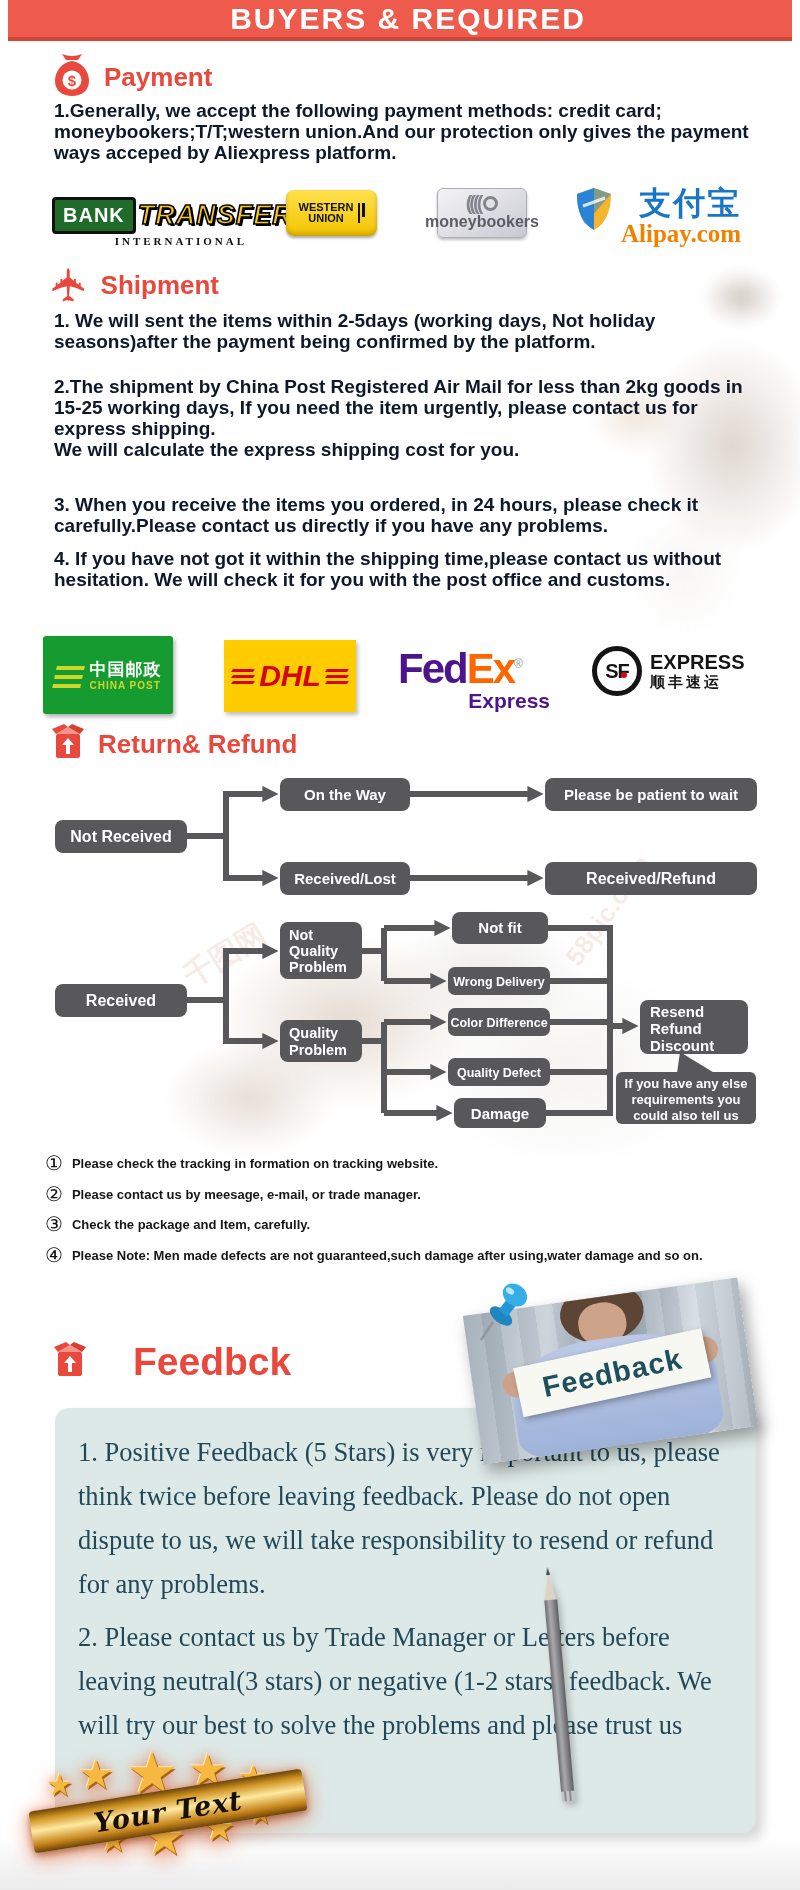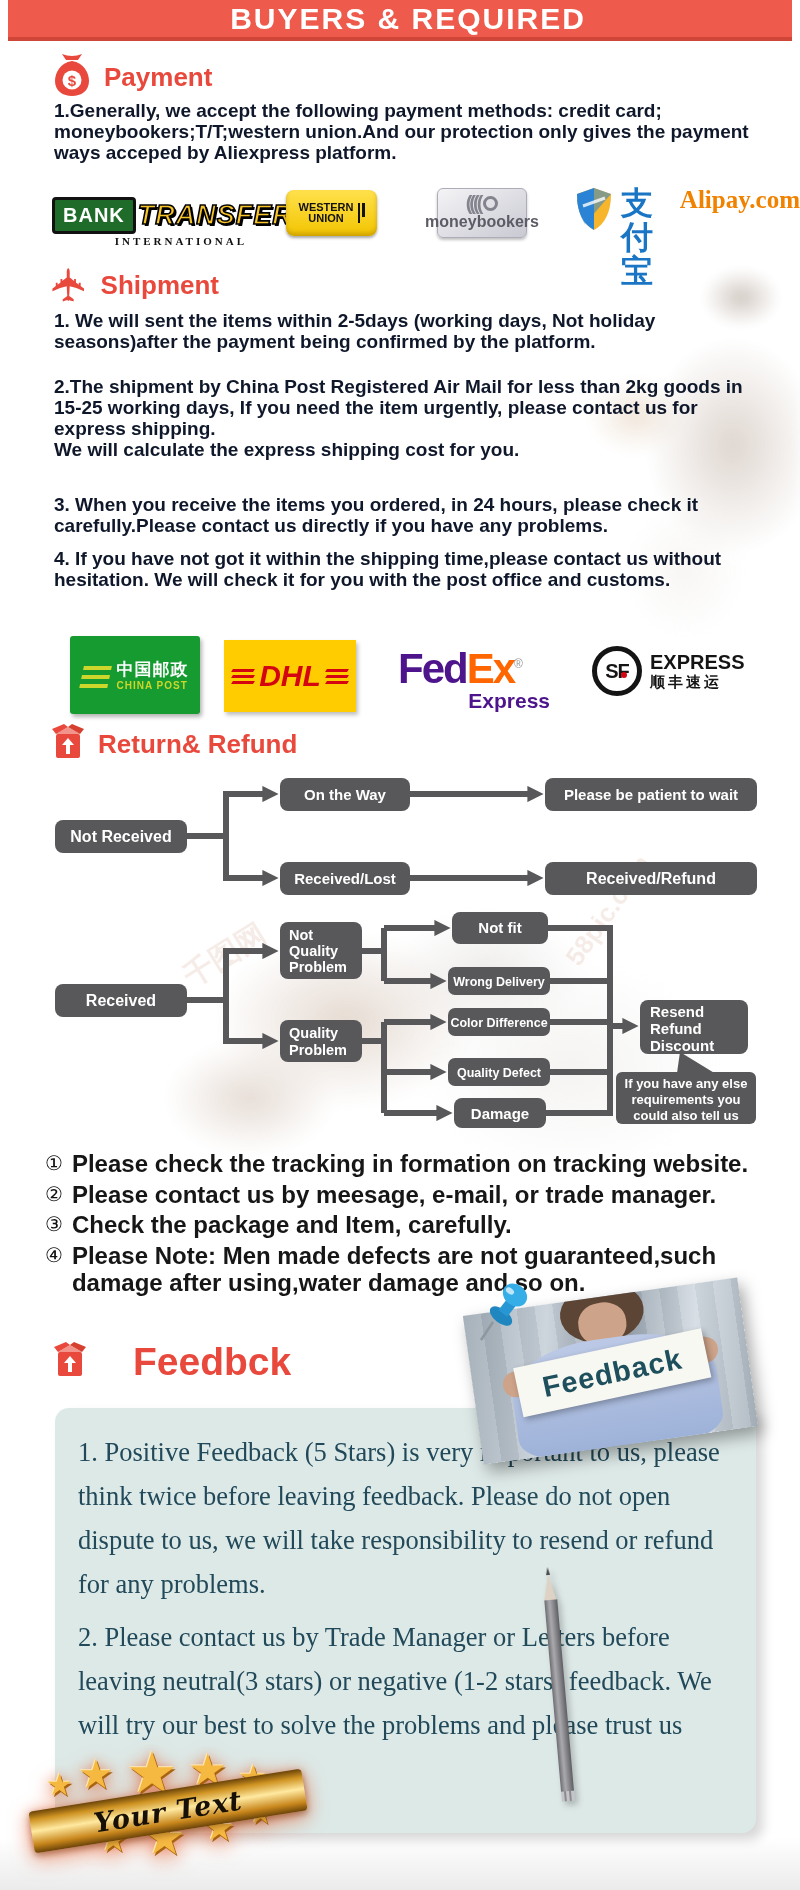--- a/index.html
+++ b/index.html
@@ -37,21 +37,21 @@
   .wu-bars { display:flex; gap:2px; align-items:flex-start; }
   .wu-bars i { display:block; width:2.5px; background:#111; }
   .mb { width:90px; height:50px; background:linear-gradient(150deg,#f4f4f6,#c9c9d3);
         border:1px solid #adadba; border-radius:6px; box-shadow:0 2px 3px rgba(0,0,0,.25);
         display:flex; flex-direction:column; align-items:center; justify-content:center; }
   .mb-arcs { display:flex; align-items:center; color:#84848f; font-weight:bold; font-size:20px;
              letter-spacing:-3px; line-height:14px; }
   .mb-ring { width:15px; height:15px; border:3.5px solid #84848f; border-radius:50%; margin-left:3px; }
   .mb-name { font-size:16px; font-weight:bold; color:#5c5c66; margin-top:2px; }
   .alipay { display:flex; align-items:flex-start; gap:8px; }
-  .ali-txts { display:flex; flex-direction:row; }
+  .ali-txts { display:flex; flex-direction:column; align-items:flex-end; }
   .ali-cn { color:#1a76c5; font-size:32px; font-weight:bold; line-height:34px; letter-spacing:2px; }
   .ali-dom { color:#f08200; font-size:25px; font-weight:bold; font-family:"Liberation Serif", serif; line-height:28px; }
 
   
   .cp { width:130px; height:78px; background:#169b31; border-radius:3px; box-shadow:2px 3px 4px rgba(0,0,0,.3);
         display:flex; align-items:center; justify-content:center; gap:7px; }
   .cp-emblem { width:28px; height:26px; transform:skewX(-12deg);
                background:repeating-linear-gradient(0deg,#cdd62a 0 4px, transparent 4px 9px); }
   .cp-txts { display:flex; flex-direction:column; }
   .cp-cn { color:#fff; font-weight:bold; font-size:17px; line-height:20px; letter-spacing:1px; }
@@ -78,21 +78,21 @@
   .sf-cn { font-size:15px; font-weight:bold; color:#141414; letter-spacing:3px; }
 
   
   .flow-svg { position:absolute; left:40px; top:770px; z-index:3; }
   .flow-svg text { font-family:"Liberation Sans", sans-serif; font-weight:bold; fill:#ffffff; }
 
   
   .notes { position:absolute; left:45px; top:1150px; width:710px; z-index:4; }
   .note { display:flex; gap:9px; margin-bottom:3.5px; }
   .note .num { font-size:20px; font-weight:400; color:#111; line-height:27px; }
-  .note .ntxt { font-size:24px; font-weight:600; color:#161616; line-height:27px; }
+  .note .ntxt { font-size:13px; font-weight:600; color:#161616; line-height:27px; }
 
   
   .panel { position:absolute; left:55px; top:1408px; width:701px; height:425px; background:#dde9e7;
            border-radius:14px; box-shadow:7px 7px 12px rgba(0,0,0,.16); z-index:2; }
   .panel-text { position:absolute; left:23px; top:22px; width:658px; font-family:"Liberation Serif", serif;
                 font-size:26.5px; line-height:44px; color:#21495a; }
   .panel-text p + p { margin-top:9px; }
 
   .photo { position:absolute; left:472px; top:1296px; width:277px; height:150px; transform:rotate(-8deg);
            background:linear-gradient(100deg,#9aa6b0 0%,#c6cfd8 28%,#8d99a5 52%,#d2dae1 78%,#a7b1bb 100%);
@@ -227,21 +227,21 @@
     <span class="txt">Shipment</span>
   </div>
   <div class="para" style="top:310px;">1. We will sent the items within 2-5days (working days, Not holiday seasons)after the payment being confirmed by the platform.</div>
   <div class="para" style="top:376px;">
     <span>2.The shipment by China Post Registered Air Mail for less than  2kg goods in 15-25 working days, If  you need the item urgently, please contact us for express shipping.</span><br>
     <span>We will calculate the express shipping cost for you.</span>
   </div>
   <div class="para" style="top:494px;">3. When you receive the items you ordered, in 24 hours, please check  it carefully.Please contact us directly if you have any problems.</div>
   <div class="para" style="top:548px;">4. If you have not got it within the shipping time,please contact us without hesitation. We will check it for you with the post office and customs.</div>
 
-  <div class="logo-card cp" style="left:70px; top:636px;">
+  <div class="logo-card cp" style="left:43px; top:636px;">
     <div class="cp-emblem"></div>
     <div class="cp-txts">
       <span class="cp-cn">中国邮政</span>
       <span class="cp-en">CHINA POST</span>
     </div>
   </div>
 
   <div class="logo-card dhl" style="left:224px; top:640px;text-align:right;">
     <div class="dhl-lines">
         <i></i>

